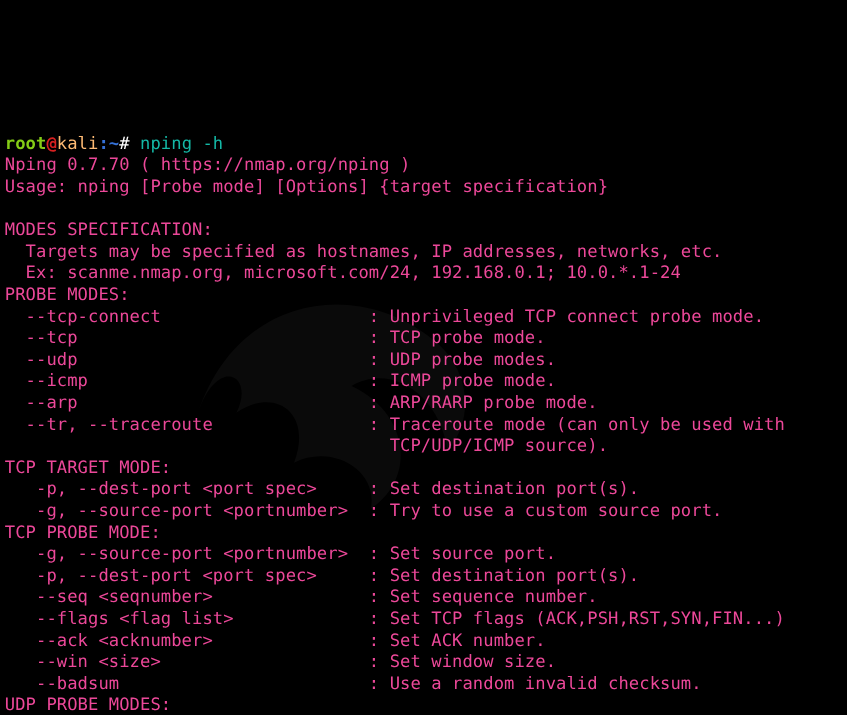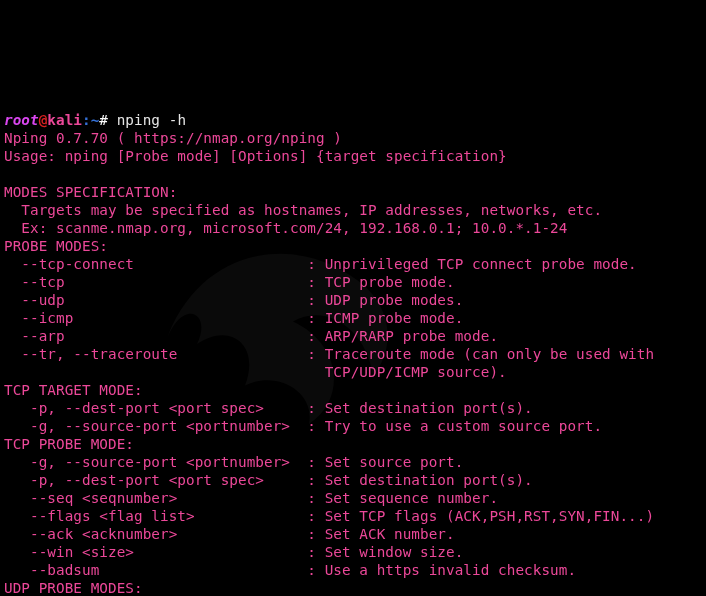--- a/index.html
+++ b/index.html
@@ -21,27 +21,27 @@
       position: absolute;
       top: 150px;
       left: 100px;
       width: 320px;
       height: 320px;
       opacity: 0.07;
       pointer-events: none;
     }
     .bg-logo svg { width: 100%; height: 100%; }
     .term { position: relative; z-index: 2; }
-    .user { color: #d946ef; font-weight: bold; font-style: italic; }
-    .host { color: #ec4899; font-weight: bold; }
+    .user { color: #84cc16; font-weight: bold; }
+    .host { color: #fdba74; font-weight: normal; }
     .at   { color: #d62020; font-weight: bold; }
     .colon { color: #3470d6; font-weight: bold; }
     .path  { color: #3470d6; font-weight: bold; }
     .sym   { color: #ffffff; }
-    .cmd   { color: #e5e5e5; }
+    .cmd   { color: #14b8a6; }
     .out   { color: #ec4899; }
   </style>
 </head>
 <body>
 
 
 
 <div class="bg-logo">
   <svg viewBox="0 0 100 100">
       <path fill="#888" d="M15 55 C 25 25, 55 20, 75 35 C 85 42, 88 55, 80 65 C 78 50, 65 42, 55 48 C 70 55, 72 72, 60 80 C 62 70, 50 63, 40 68 C 45 55, 35 48, 25 55 C 30 45, 20 40, 15 55 Z M50 50 C 60 48, 70 58, 65 68 C 63 60, 55 55, 50 50 Z"></path>
@@ -66,21 +66,21 @@
 <span class="out">TCP TARGET MODE:</span>
 <span class="out">   -p, --dest-port &lt;port spec&gt;     : Set destination port(s).</span>
 <span class="out">   -g, --source-port &lt;portnumber&gt;  : Try to use a custom source port.</span>
 <span class="out">TCP PROBE MODE:</span>
 <span class="out">   -g, --source-port &lt;portnumber&gt;  : Set source port.</span>
 <span class="out">   -p, --dest-port &lt;port spec&gt;     : Set destination port(s).</span>
 <span class="out">   --seq &lt;seqnumber&gt;               : Set sequence number.</span>
 <span class="out">   --flags &lt;flag list&gt;             : Set TCP flags (ACK,PSH,RST,SYN,FIN...)</span>
 <span class="out">   --ack &lt;acknumber&gt;               : Set ACK number.</span>
 <span class="out">   --win &lt;size&gt;                    : Set window size.</span>
-<span class="out">   --badsum                        : Use a https invalid checksum.</span>
+<span class="out">   --badsum                        : Use a random invalid checksum.</span>
 <span class="out">UDP PROBE MODES:</span>
 
 
 
 
 
 </div>
 
 
 

